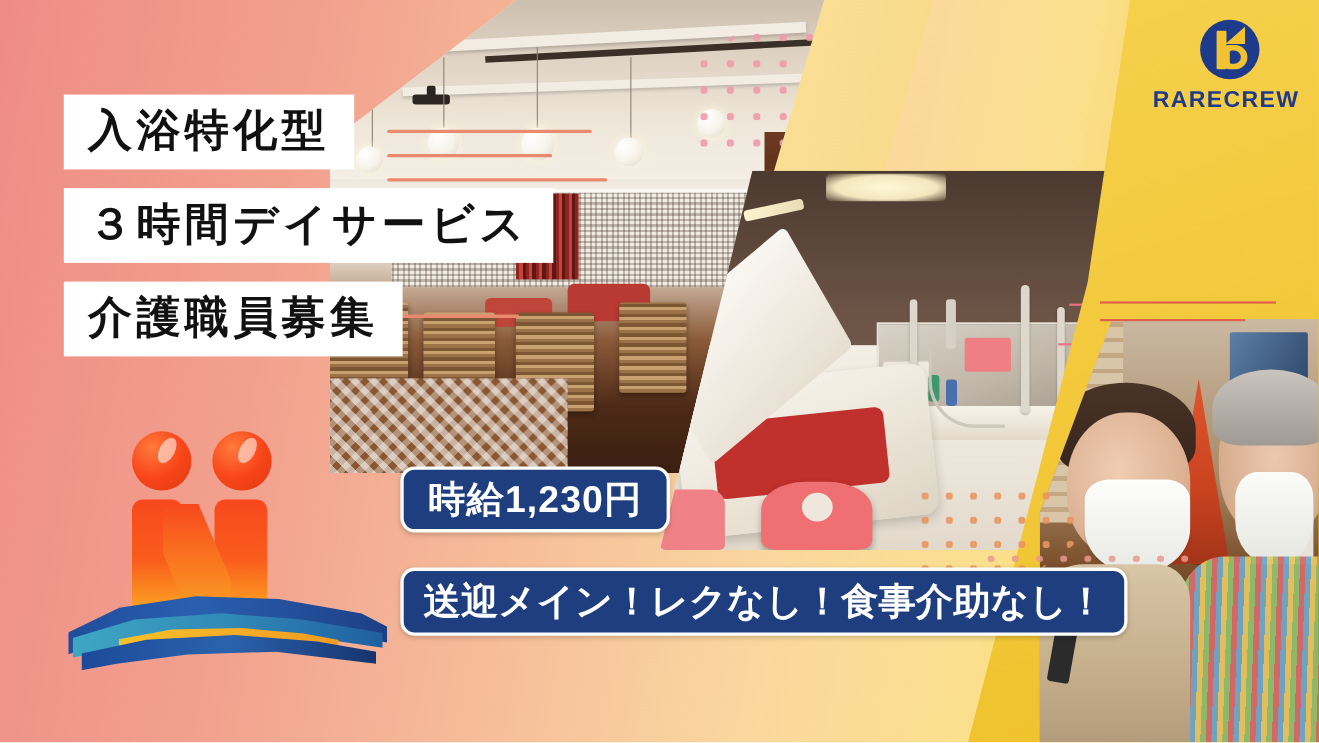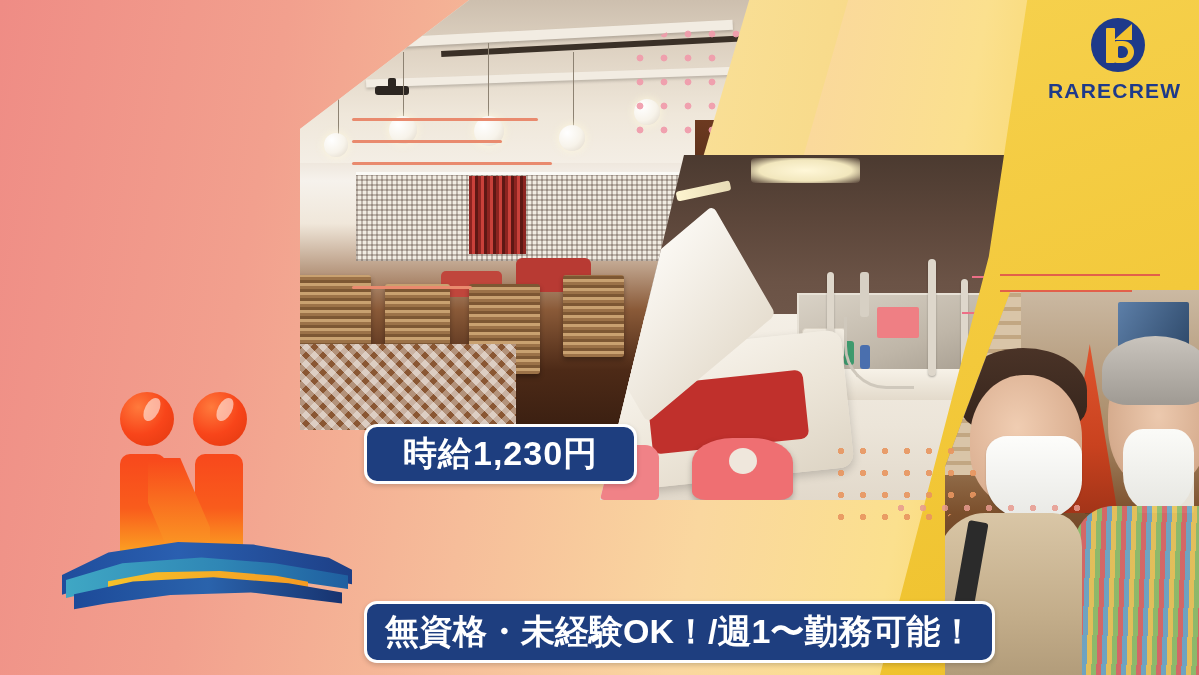--- a/index.html
+++ b/index.html
@@ -238,21 +238,21 @@
     position:absolute;
     background:#1e3e7f;
     color:#ffffff;
     font-weight:700;
     border-radius:13px;
     border:3px solid #ffffff;
     display:flex;align-items:center;
     white-space:nowrap;
     box-shadow:0 2px 5px rgba(0,0,0,.18);
   }
-  #badge-wage{left:364px;top:424px;height:54px;padding:0 36px;font-size:34px;letter-spacing:1px;}
+  #badge-wage{left:364px;top:424px;height:54px;padding:0 22px;font-size:34px;letter-spacing:1px;}
   #badge-duties{left:364px;top:516px;height:56px;padding:0 18px;font-size:34px;letter-spacing:0px;}
   #badge-qual{left:364px;top:601px;height:56px;padding:0 18px;font-size:34px;letter-spacing:0px;}
 
   
   #rarecrew{position:absolute;left:1048px;top:18px;width:140px;height:96px;text-align:left;}
   #rc-mark{position:relative;width:54px;height:54px;margin:0 auto;border-radius:50%;background:#1e3a8a;}
   #rc-stem{position:absolute;left:15px;top:10px;width:9px;height:35px;background:#f2c230;border-radius:1px;}
   #rc-bowl{position:absolute;left:23px;top:23px;width:20px;height:22px;border-radius:3px 11px 11px 3px;background:#f2c230;}
   #rc-bowl:after{content:"";position:absolute;left:4px;top:5px;width:10px;height:12px;border-radius:2px 7px 7px 2px;background:#1e3a8a;}
   #rc-cut{position:absolute;left:23px;top:6px;width:18px;height:16px;background:#f2c230;
@@ -359,35 +359,40 @@
   <div id="dots-orange"></div>
   <div id="dots-strip"></div>
 
   <div id="lines-left">
     <i style="top:0px;width:186px;"></i>
     <i style="top:22px;width:150px;"></i>
     <i style="top:44px;width:200px;"></i>
     <i style="top:168px;width:120px;"></i>
   </div>
 
+  <div id="headlines">
+    <div class="hl">入浴特化型</div>
+    <div class="hl">３時間デイサービス</div>
+    <div class="hl">介護職員募集</div>
+  </div>
 
   <div id="logo">
     <div class="logo-ball" id="ball-a"></div>
     <div class="logo-ball" id="ball-b"></div>
     <div class="logo-body" id="body-l"></div>
     <div class="logo-body" id="body-r"></div>
     <div class="logo-body" id="body-diag"></div>
     <div class="wave" id="wave-back"></div>
     <div class="wave" id="wave-mid"></div>
     <div class="wave" id="wave-gold"></div>
     <div class="wave" id="wave-front"></div>
   </div>
 
   <div class="badge" id="badge-wage">時給1,230円</div>
-  <div class="badge" id="badge-qual">無資格・未経験OK！/週1〜勤務可能！</div>
+  <div class="badge" id="badge-duties">送迎メイン！レクなし！食事介助なし！</div>
 
   <div id="rarecrew">
     <div id="rc-mark">
       <div id="rc-stem"></div>
       <div id="rc-cut"></div>
       <div id="rc-bowl"></div>
     </div>
     <div id="rc-text">RARECREW</div>
   </div>
 

